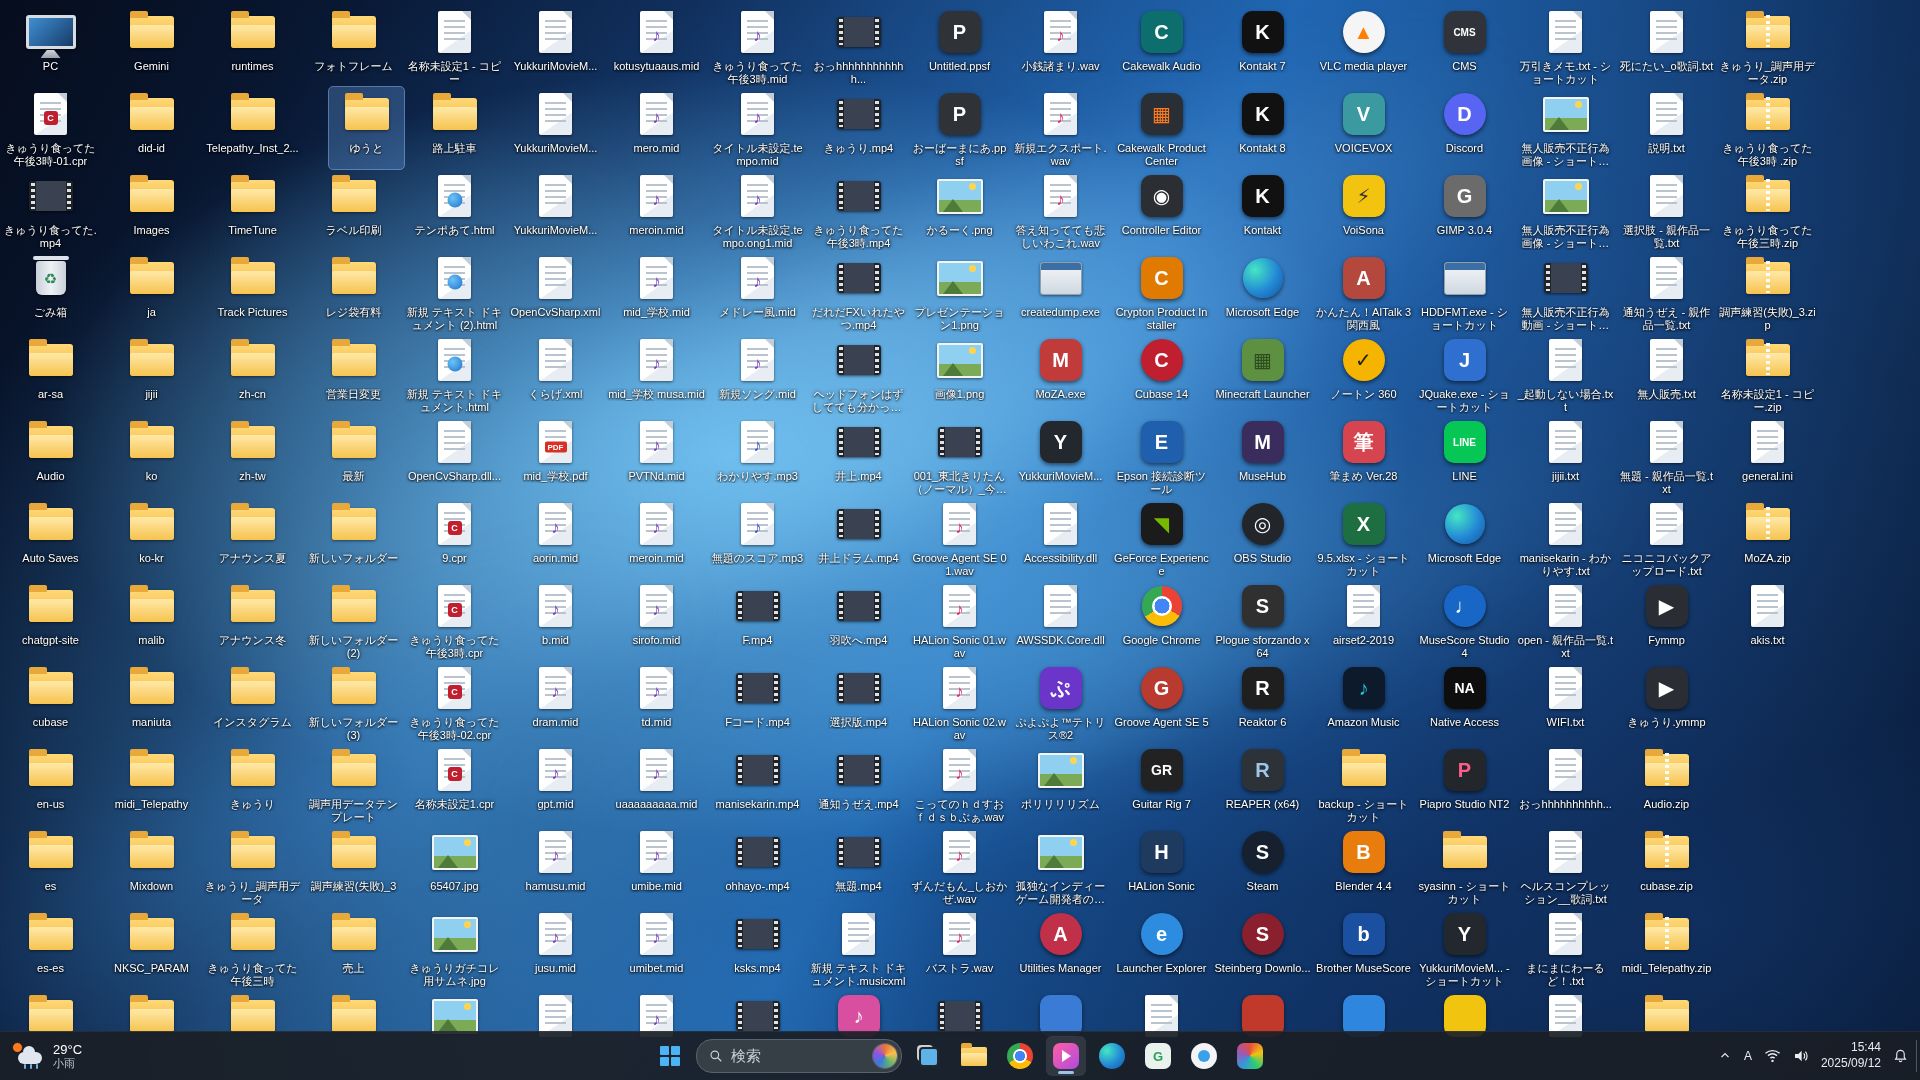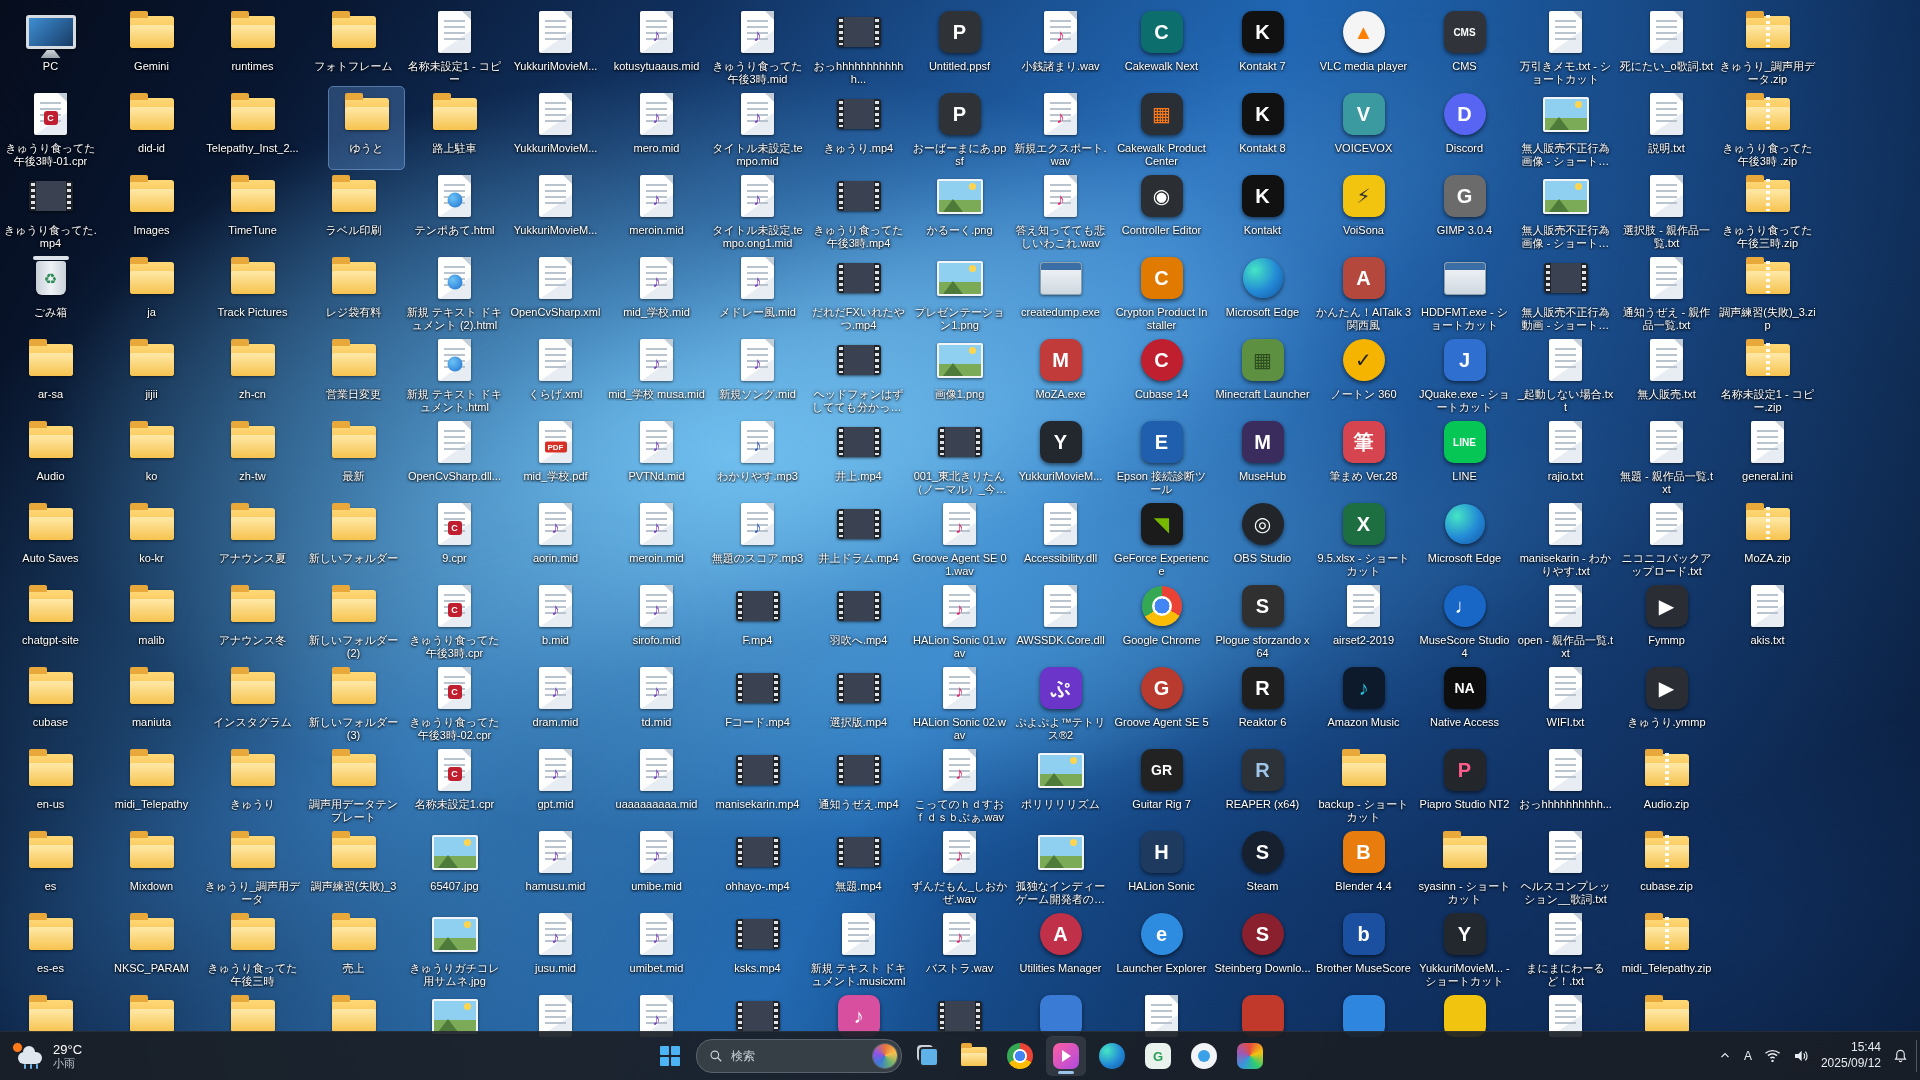--- a/index.html
+++ b/index.html
@@ -103,21 +103,21 @@
   .w-temp{font-size:13px;color:#fff;}
   .w-cond{font-size:11px;color:#c2cad4;}
   .tb-center{position:absolute;left:50%;transform:translateX(-50%);display:flex;align-items:center;gap:6px;height:100%;}
   .tb-btn{width:40px;height:40px;border-radius:6px;display:flex;align-items:center;justify-content:center;position:relative;}
   .tb-btn.active{background:rgba(255,255,255,.10);}
   .tb-btn.active::after{content:'';position:absolute;bottom:2px;left:50%;transform:translateX(-50%);
     width:16px;height:3px;border-radius:2px;background:#9cc3e8;}
   .win{display:grid;grid-template-columns:9px 9px;grid-template-rows:9px 9px;gap:2px;}
   .win span{background:#4cb4f5;border-radius:1px;}
   .search{height:32px;min-width:188px;border-radius:16px;background:rgba(58,65,73,.9);
-    border:1px solid #5a636d;display:flex;align-items:center;gap:8px;padding:0 4px 0 12px;color:#c9d1d9;font-size:12px;}
+    border:1px solid #5a636d;display:flex;align-items:center;gap:8px;padding:0 4px 0 12px;color:#c9d1d9;font-size:15px;}
   .search .sph{flex:1;}
   .search-img{width:24px;height:24px;border-radius:50%;
     background:conic-gradient(#e8743b,#f5c04c,#67b26f,#3a7bd5,#8e54e9,#e8743b);box-shadow:0 0 0 1px rgba(255,255,255,.2);}
   .ai{position:relative;font-style:normal;}
   .t-taskview .ai{width:22px;height:22px;}
   .t-taskview .ai::before{content:'';position:absolute;left:0;top:0;width:16px;height:16px;background:rgba(235,240,245,.85);border-radius:4px;}
   .t-taskview .ai::after{content:'';position:absolute;right:0;bottom:0;width:16px;height:16px;background:#5fb2e8;border-radius:4px;border:2px solid #22262c;}
   .t-explorer .ai{width:26px;height:19px;background:linear-gradient(180deg,#ffd978,#f0ae35);border-radius:2px;}
   .t-explorer .ai::before{content:'';position:absolute;top:-4px;left:0;width:11px;height:5px;background:#e8a93a;border-radius:2px 2px 0 0;}
   .t-explorer .ai::after{content:'';position:absolute;left:0;right:0;bottom:0;height:13px;background:linear-gradient(180deg,#ffe9a8,#f6c34f);border-radius:2px;}
@@ -224,21 +224,21 @@
         <i></i>
         <span class="g">♪</span>
       </div>
       <div class="lbl">小銭諸まり.wav</div>
     </div>
     <div class="cell" title="Cakewalk Next">
       <div class="ic k-app">
         <i style="background: rgb(13, 110, 110); color: rgb(255, 255, 255);">C</i>
         <span class="g"></span>
       </div>
-      <div class="lbl">Cakewalk Next</div>
+      <div class="lbl">Cakewalk Audio</div>
     </div>
     <div class="cell" title="Kontakt 7">
       <div class="ic k-app">
         <i style="background: rgb(17, 17, 17); color: rgb(255, 255, 255);">K</i>
         <span class="g"></span>
       </div>
       <div class="lbl">Kontakt 7</div>
     </div>
     <div class="cell" title="VLC media player">
       <div class="ic k-app">
@@ -882,21 +882,21 @@
         <i style="background: rgb(6, 199, 85); color: rgb(255, 255, 255); font-size: 10px;">LINE</i>
         <span class="g"></span>
       </div>
       <div class="lbl">LINE</div>
     </div>
     <div class="cell" title="ksks.txt">
       <div class="ic k-doc">
         <i></i>
         <span class="g"></span>
       </div>
-      <div class="lbl">rajio.txt</div>
+      <div class="lbl">jijii.txt</div>
     </div>
     <div class="cell" title="無題 - 親作品一覧.txt">
       <div class="ic k-doc">
         <i></i>
         <span class="g"></span>
       </div>
       <div class="lbl">無題 - 親作品一覧.txt</div>
     </div>
     <div class="cell" title="general.ini">
       <div class="ic k-doc">

